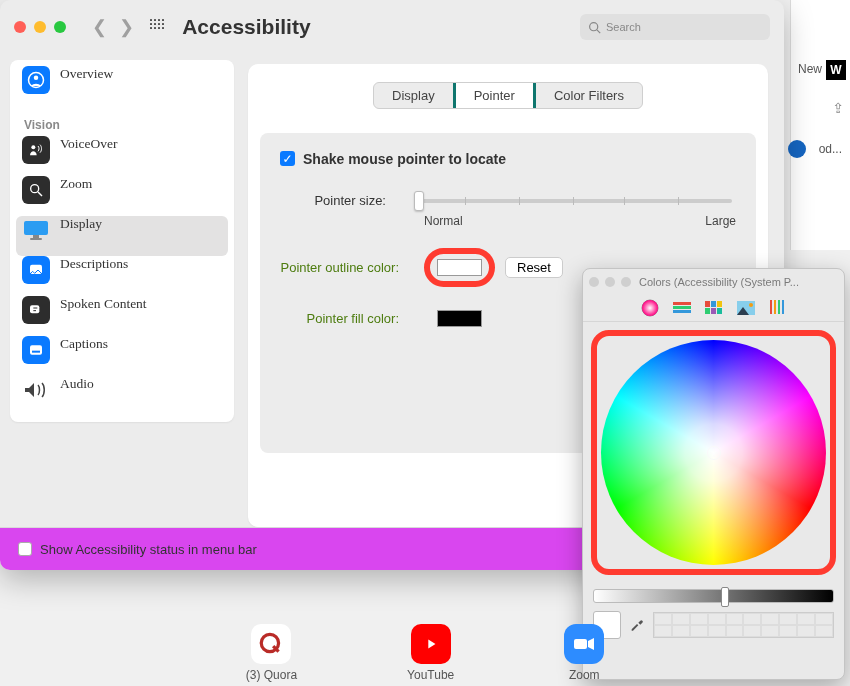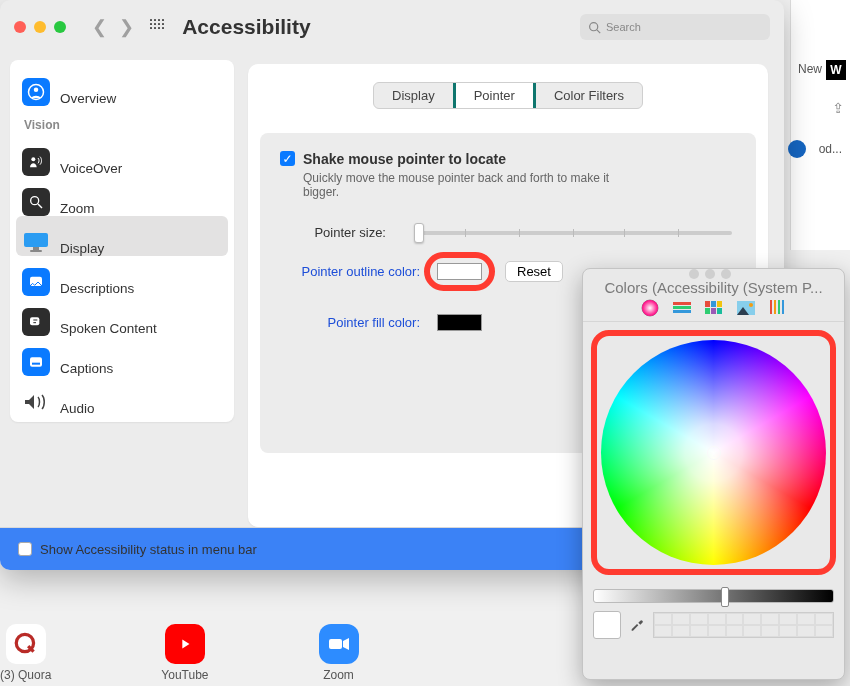--- a/index.html
+++ b/index.html
@@ -24,21 +24,21 @@
 .dot.green { background: #28c840; }
 .nav-btn { color: #a0a0a0; font-size: 18px; padding: 0 6px; cursor: pointer; }
 .grid-icon { width: 16px; height: 16px; display: grid; grid-template-columns: repeat(4,2px); grid-template-rows: repeat(3,2px); gap: 2px; margin: 0 16px 0 10px; }
 .grid-icon span { background: #555; border-radius: 0.5px; }
 .title { font-weight: 700; font-size: 21px; color: #333; flex:1; }
 .search { width: 190px; height: 26px; background: rgba(0,0,0,0.05); border-radius: 6px; display: flex; align-items: center; padding: 0 8px; font-size: 11px; color: #888; }
 .search svg { margin-right: 5px; }
 .body { display: flex; height: calc(100% - 54px - 43px); }
 .sidebar { width: 244px; padding: 6px 10px; overflow: hidden; }
 .sidebar-card { background: #fff; border-radius: 8px; padding: 6px; box-shadow: 0 1px 2px rgba(0,0,0,0.06); }
-.sidebar-item { display: flex; align-items: flex-end; height: 40px; padding: 0 6px; border-radius: 6px; cursor: pointer; }
+.sidebar-item { display: flex; align-items: flex-start; height: 40px; padding: 0 6px; border-radius: 6px; cursor: pointer; font-family: Liberation Serif, serif; }
 .sidebar-item.selected { background: #e3e2e2; }
 .sidebar-item .icon { width: 28px; height: 28px; border-radius: 6px; margin-right: 10px; display:flex; align-items:center; justify-content:center; font-size:16px; color:#fff; }
 .sidebar-item .label { font-size: 13.5px; color: #333; }
 .section-header { color: #8a8a8a; font-size: 12px; font-weight: 600; padding: 12px 8px 4px; }
 .ic-overview { background: #0a7aff; }
 .ic-vo { background: #2d2d2d; }
 .ic-zoom { background: #2d2d2d; }
 .ic-display { background: transparent; }
 .display-svg rect.screen { fill:#2b9cf2; }
 .display-svg rect.stand { fill:#888; }
@@ -59,32 +59,32 @@
 .cb::after { content:'✓'; color:#fff; font-size:12px; line-height:1; }
 .row .main-label { font-size:14px; font-weight:700; color:#333; }
 .row .sub { font-size:12px; color:#666; margin-top:4px; max-width:340px; }
 .slider-row { display:flex; align-items:center; margin: 26px 0 6px; }
 .slider-label { width: 134px; text-align:right; padding-right:28px; color:#333; font-size:13px; }
 .slider-track { flex:1; height: 4px; background:#ccc; border-radius:2px; position:relative; margin-right: 4px; }
 .slider-knob { position:absolute; left:0; top:-8px; width:10px; height:20px; background:#fff; border:1px solid #bbb; border-radius:3px; box-shadow:0 1px 2px rgba(0,0,0,0.2); }
 .slider-tick { position:absolute; width:1px; height:8px; background:#bbb; top:-2px; }
 .range-labels { display:flex; justify-content:space-between; padding-left:144px; font-size:12px; color:#444; margin-bottom:20px; }
 .setting-row { display:flex; align-items:center; margin: 12px 0; }
-.setting-row .lbl { width:144px; text-align:right; padding-right:4px; font-size:13px; color:#1d4ed8; }
+.setting-row .lbl { width:144px; text-align:right; padding-right:25px; font-size:13px; color:#4d7c0f; }
 .swatch { width: 45px; height:17px; border:1px solid #999; background:#fff; }
 .swatch.black { background:#000; }
 .red-ring { border: 6px solid #ff3b30; border-radius: 22px; padding: 5px 7px; display:inline-flex; }
 .reset { margin-left: 10px; padding: 2px 11px; font-size:13px; background:#fff; border:1px solid #ccc; border-radius:5px; cursor:pointer; }
-.footer-bar { position:absolute; bottom:0; left:0; right:0; height:43px; border-top:1px solid #d9d9d9; display:flex; align-items:center; padding:5px 18px; background:#3b82f6; }
+.footer-bar { position:absolute; bottom:0; left:0; right:0; height:43px; border-top:1px solid #d9d9d9; display:flex; align-items:center; padding:5px 18px; background:#d946ef; }
 .footer-cb { width:14px; height:14px; border:1px solid #aaa; background:#fff; border-radius:3px; margin-right:8px; }
 .footer-label { font-size:13px; color:#333; }
 
 
 .color-panel { position:absolute; left:582px; top:268px; width:263px; height:412px; background:#e9e9e9; border-radius:8px; box-shadow:0 8px 24px rgba(0,0,0,0.3); border:1px solid #c4c4c4; }
-.cp-titlebar { height:25px; display:flex; align-items:center; padding:0 6px; font-size:15px; color:#7a7a7a;flex-direction:column; }
+.cp-titlebar { height:25px; display:flex; align-items:center; padding:0 6px; font-size:11px; color:#7a7a7a; }
 .cp-traffic { display:flex; gap:6px; margin-right:8px; }
 .cp-dot { width:10px; height:10px; border-radius:50%; background:#cfcfcf; }
 .cp-tabs { height:28px; display:flex; align-items:center; justify-content:center; gap:6px; border-bottom:1px solid #d6d6d6; padding:0 8px; }
 .cp-tab { width:26px; height:20px; display:flex; align-items:center; justify-content:center; cursor:pointer; border-radius:3px; }
 .cp-tab svg { display:block; }
 .wheel-wrap { padding: 8px; }
 .red-box { border:6px solid #ff3b30; border-radius:18px; padding:4px; }
 .wheel { width:100%; aspect-ratio:1; border-radius:50%; background: conic-gradient(from 90deg, #ff0080, #ff0000, #ff8000, #ffff00, #80ff00, #00ff00, #00ff80, #00ffff, #0080ff, #0000ff, #8000ff, #ff00ff, #ff0080); position:relative; }
 .wheel::after { content:''; position:absolute; inset:0; border-radius:50%; background: radial-gradient(circle at center, #fff 0%, rgba(255,255,255,0.85) 18%, rgba(255,255,255,0) 70%); }
 .wheel .cross { position:absolute; left:50%; top:50%; transform:translate(-50%,-50%); width:14px; height:14px; border:1.5px solid #555; border-radius:50%; }
@@ -96,21 +96,21 @@
 .swatch-row { display:flex; align-items:center; padding:8px 10px; gap:8px; }
 .preview-swatch { width:28px; height:28px; border:1px solid #bbb; background:#fff; border-radius:3px; }
 .eyedrop { font-size:15px; color:#555; cursor:pointer; }
 .mini-grid { display:grid; grid-template-columns:repeat(10,1fr); grid-template-rows:repeat(2,12px); gap:0; flex:1; border:1px solid #ccc; }
 .mini-grid div { border:0.5px solid #ddd; }
 
 
 .bg-right { position:absolute; right:0; top:0; width:60px; height:250px; background:#fff; border-left:1px solid #ddd; }
 .bg-w { position:absolute; right:4px; top:60px; width:20px; height:20px; background:#000; color:#fff; display:flex; align-items:center; justify-content:center; font-weight:700; font-size:12px; }
 
-.dock { position:absolute; bottom:4px; left:0; right:0; display:flex; justify-content:flex-start; gap:110px; align-items:center; }
+.dock { position:absolute; bottom:4px; left:0; right:0; display:flex; justify-content:center; gap:110px; align-items:center; }
 .dock-item { display:flex; flex-direction:column; align-items:center; gap:4px; }
 .dock-icon { width:40px; height:40px; border-radius:10px; display:flex; align-items:center; justify-content:center; }
 .dock-label { font-size:12px; color:#555; }
 .ic-quora { background:#fff; color:#b92b27; font-weight:700; }
 .ic-youtube { background:#ff0000; border-radius:10px; }
 .ic-zoomapp { background:#2d8cff; border-radius:12px; }
 </style>
 </head>
 <body>
 
@@ -244,33 +244,36 @@
             <div class="seg-item">Display</div>
             <div class="seg-item active">Pointer</div>
             <div class="seg-item">Color Filters</div>
           </div>
         </div>
         <div class="inner-panel">
           <div class="row">
             <div class="cb"></div>
             <div>
               <div class="main-label">Shake mouse pointer to locate</div>
-              <div class="sub">Quickly move the mouse pointer back and forth to make it bigger.</div>
             </div>
           </div>
           <div class="slider-row">
             <div class="slider-label">Pointer size:</div>
             <div class="slider-track">
               <div class="slider-knob"></div>
               <div class="slider-tick" style="left:16%"></div>
               <div class="slider-tick" style="left:33%"></div>
               <div class="slider-tick" style="left:50%"></div>
               <div class="slider-tick" style="left:66%"></div>
               <div class="slider-tick" style="left:83%"></div>
             </div>
+          </div>
+          <div class="range-labels">
+            <span>Normal</span>
+            <span>Large</span>
           </div>
           <div class="setting-row">
             <div class="lbl">Pointer outline color:</div>
             <div class="red-ring">
               <div class="swatch"></div>
             </div>
             <button class="reset">Reset</button>
           </div>
           <div class="setting-row" style="margin-top:4px;">
             <div class="lbl">Pointer fill color:</div>

